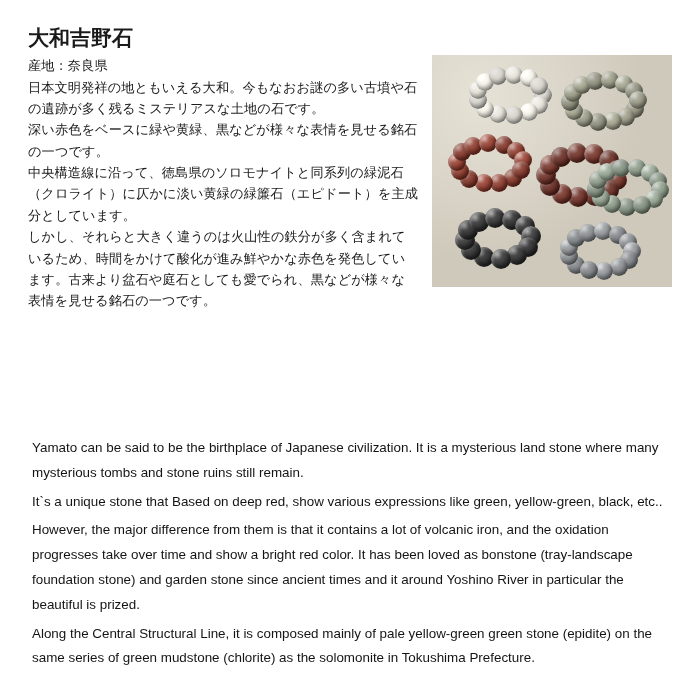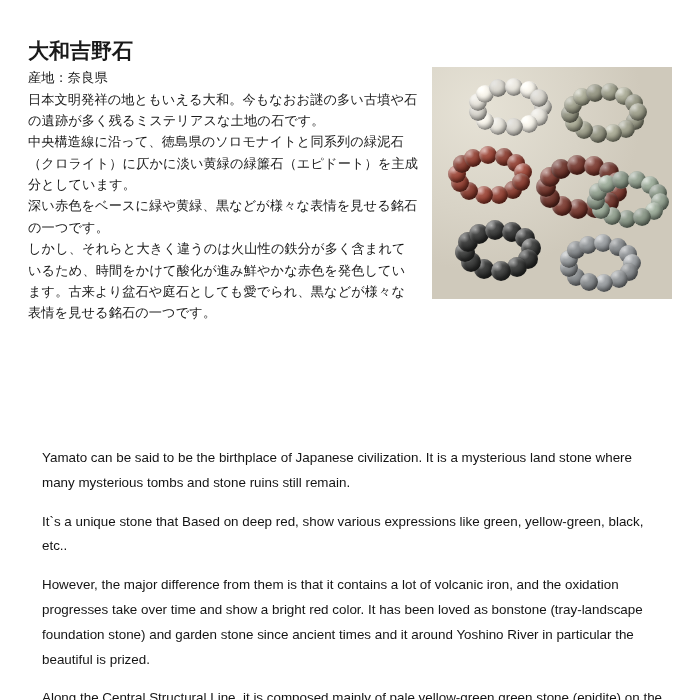--- a/index.html
+++ b/index.html
@@ -24,25 +24,25 @@
   .title-en {
     font-family: "DejaVu Sans Mono", monospace;
     font-weight: bold;
     font-size: 37px;
     letter-spacing: 0px;
     line-height: 1.05;
     margin: 0 0 2px 0;
     white-space: pre;
   }
   .title-jp {
-    font-family: Liberation Sans, sans-serif;
+    font-family: Liberation Serif, serif;
     font-weight: bold;
     font-size: 21px;
     line-height: 1.2;
-    margin: 14px 0 4px 0;
+    margin: 2px 0 4px 0;
   }
   .jp-block {
     position: relative;
     width: 100%;
   }
   .jp-text {
     width: 390px;
     font-family: "DejaVu Sans", sans-serif;
     font-size: 13.2px;
     line-height: 1.62;
@@ -94,37 +94,37 @@
     position: absolute;
     left: 28px;
     right: 22px;
     top: 432px;
     font-family: "Liberation Sans", sans-serif;
     font-size: 13.4px;
     line-height: 1.85;
     color: #141414;
   }
   .en-block p {
-    margin: 14px;
+    margin: 4px;
   }
 </style>
 </head>
 <body>
 
 <div class="page">
 
   <h2 class="title-jp">大和吉野石</h2>
 
   <div class="jp-block">
 
     <div class="jp-text">
       <p>産地：奈良県</p>
       <p>日本文明発祥の地ともいえる大和。今もなおお謎の多い古墳や石の遺跡が多く残るミステリアスな土地の石です。</p>
+      <p>深い赤色をベースに緑や黄緑、黒などが様々な表情を見せる銘石の一つです。</p>
       <p>中央構造線に沿って、徳島県のソロモナイトと同系列の緑泥石（クロライト）に仄かに淡い黄緑の緑簾石（エピドート）を主成分としています。</p>
-      <p>深い赤色をベースに緑や黄緑、黒などが様々な表情を見せる銘石の一つです。</p>
       <p>しかし、それらと大きく違うのは火山性の鉄分が多く含まれているため、時間をかけて酸化が進み鮮やかな赤色を発色しています。古来より盆石や庭石としても愛でられ、黒などが様々な表情を見せる銘石の一つです。</p>
     </div>
 
     <div class="photo-wrap">
       <div class="photo" id="photo">
         <div class="bg"></div>
       <div class="ring" style="left: 36px; top: -2px; width: 84px; height: 84px;">
             <div class="bead" style="left: 66px; top: 33px; width: 18px; height: 18px; background: radial-gradient(circle at 32% 28%, rgba(255, 255, 255, 0.55) 0%, rgba(255, 255, 255, 0.12) 26%, rgb(233, 230, 221) 62%, rgba(0, 0, 0, 0.35) 100%) rgb(233, 230, 221); filter: brightness(0.94);"></div>
             <div class="bead" style="left: 62.22px; top: 42.5082px; width: 18px; height: 18px; background: radial-gradient(circle at 32% 28%, rgba(255, 255, 255, 0.55) 0%, rgba(255, 255, 255, 0.12) 26%, rgb(233, 230, 221) 62%, rgba(0, 0, 0, 0.35) 100%) rgb(233, 230, 221); filter: brightness(1);"></div>
             <div class="bead" style="left: 51.7461px; top: 49.8382px; width: 18px; height: 18px; background: radial-gradient(circle at 32% 28%, rgba(255, 255, 255, 0.55) 0%, rgba(255, 255, 255, 0.12) 26%, rgb(233, 230, 221) 62%, rgba(0, 0, 0, 0.35) 100%) rgb(233, 230, 221); filter: brightness(1.06);"></div>

